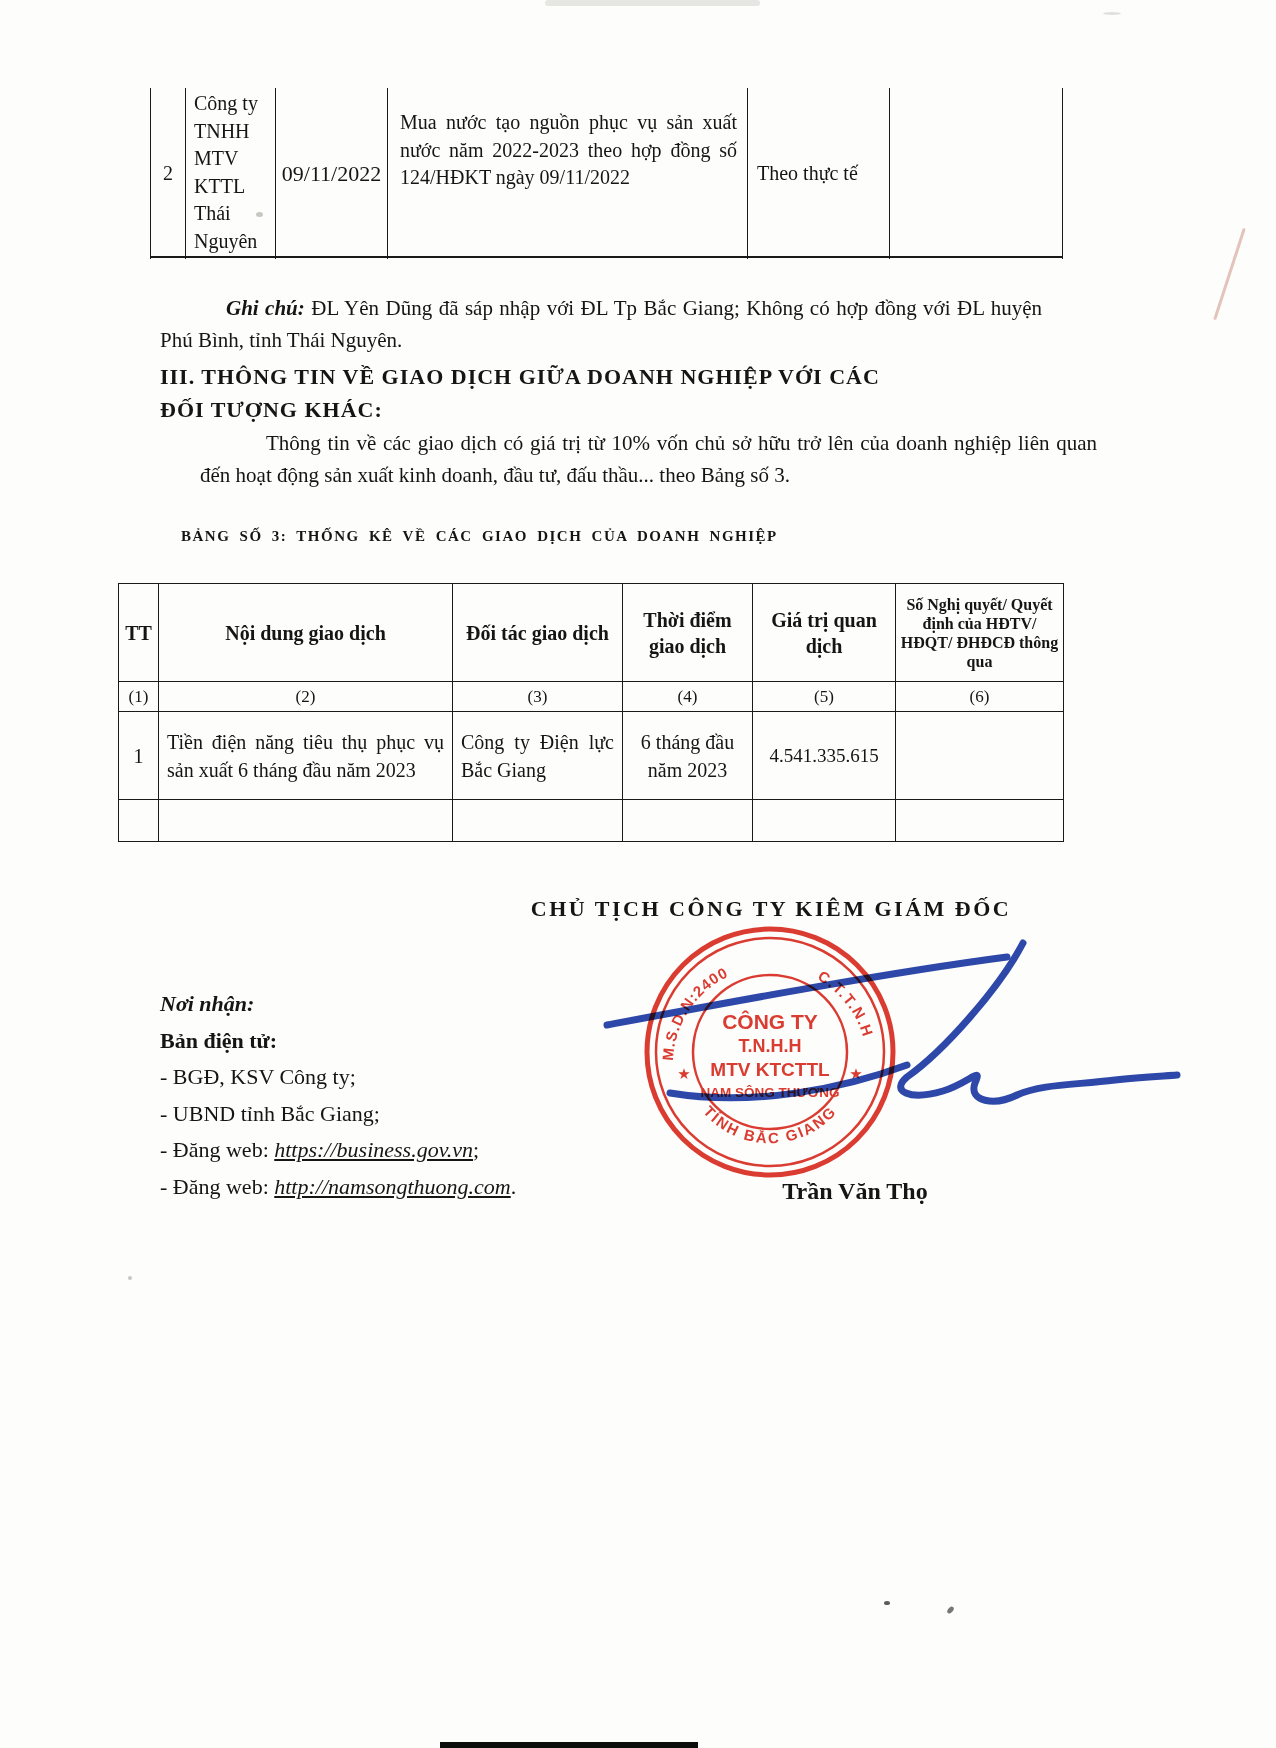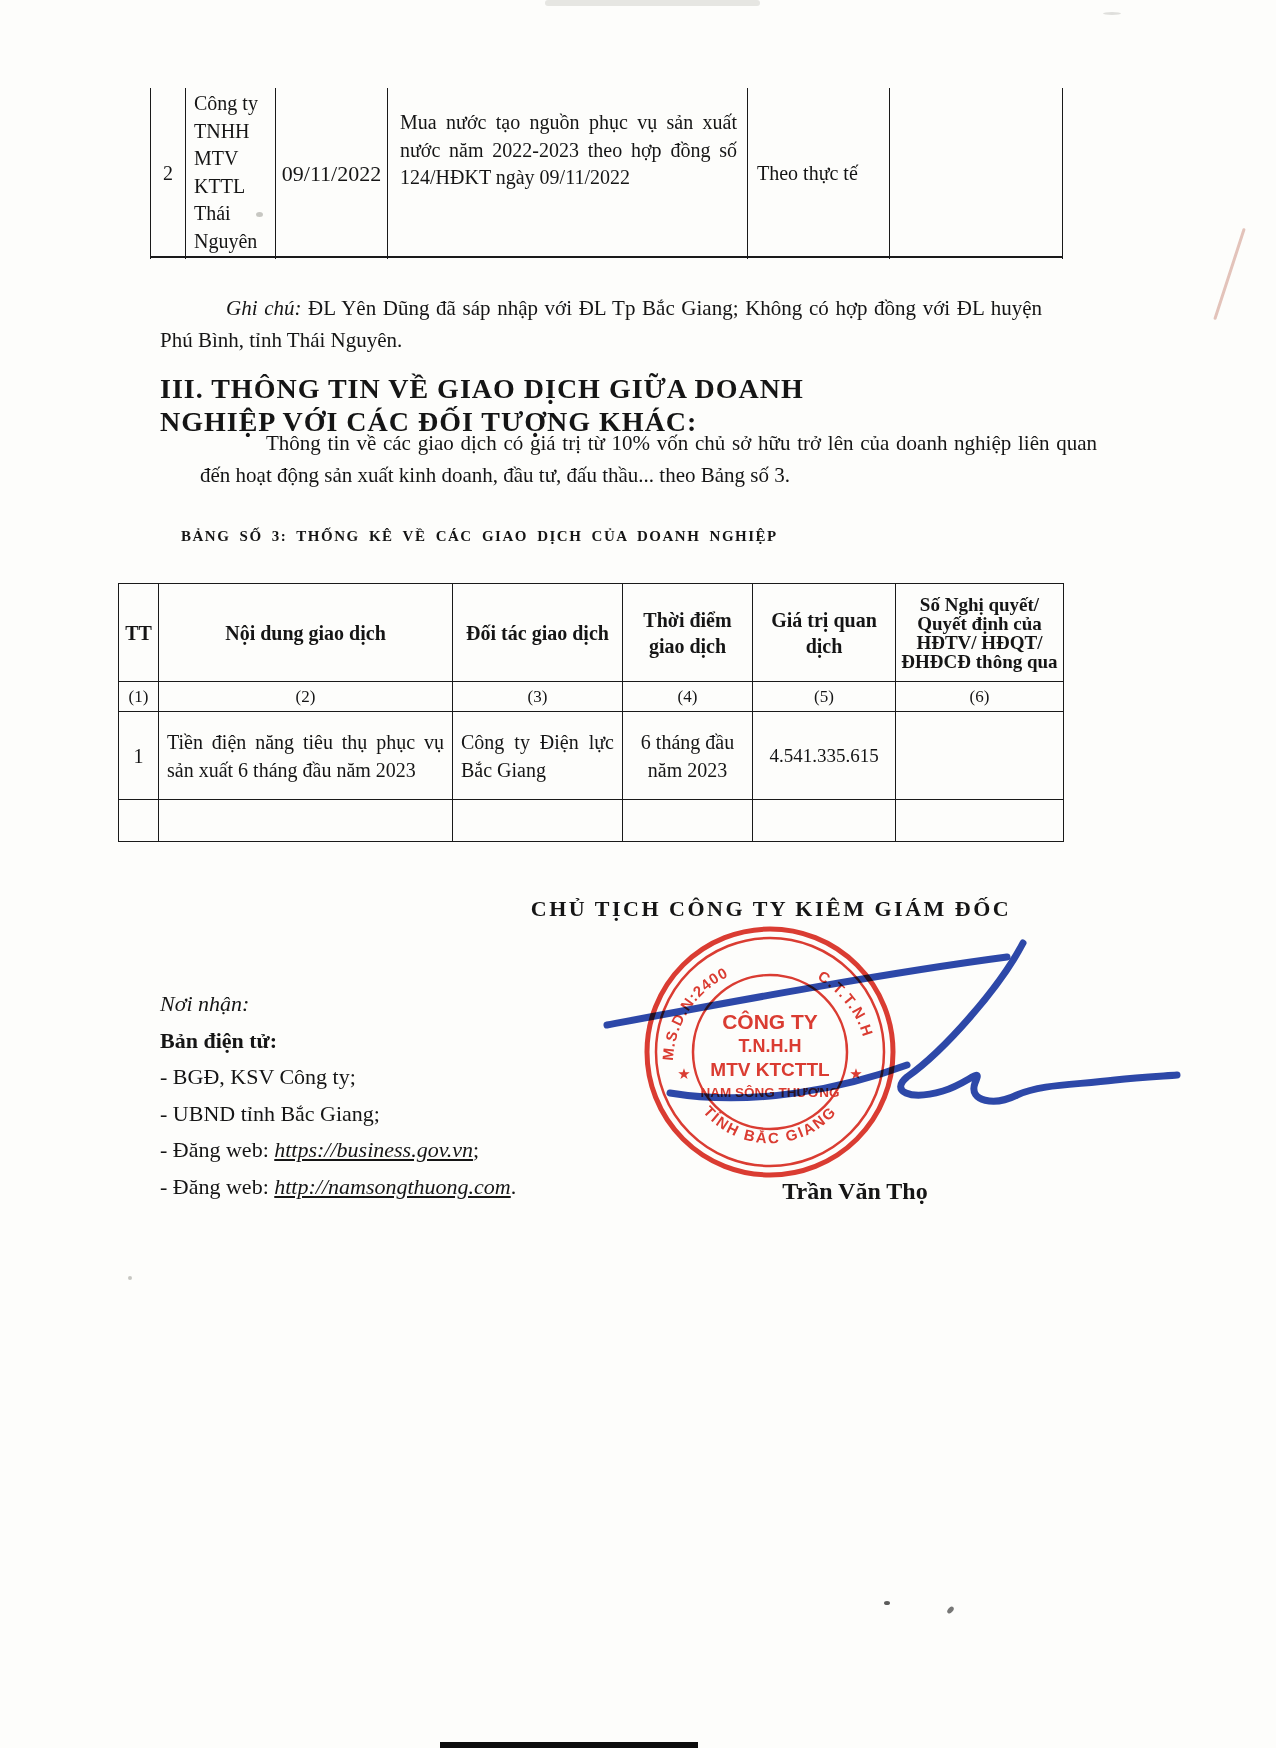--- a/index.html
+++ b/index.html
@@ -20,34 +20,34 @@
   .t1c.last{border-right:1.9px solid #1a1a1a;}
   .t1c.ctr{display:flex; align-items:center; justify-content:center;}
   .t1c.comp{padding:2px 4px 4px 8px; line-height:27.5px;}
   .t1c.date{display:flex; align-items:center; justify-content:center; font-size:22px;}
   .t1c.desc{padding:21px 10px 0 12px; text-align:justify; line-height:27.5px;}
   .t1c.val{display:flex; align-items:center; padding-left:9px;}
 
   
   .note{left:160px; top:272px; width:882px; font-size:21px; line-height:31.5px;
         text-align:justify; text-indent:66px; position:absolute;}
-  .bi{font-weight:normal; font-style:italic;}
-  #heading3{left:160px; top:372px; width:762px; font-size:28px; font-weight:bold;
+  .bi{font-weight:bold; font-style:italic;}
+  #heading3{left:160px; top:360px; width:762px; font-size:22px; font-weight:bold;
         line-height:33px; letter-spacing:1px; position:absolute;}
   #intro{left:160px; top:428px; width:897px; font-size:21px; line-height:31.5px;
         text-align:justify; text-indent:66px; position:absolute;margin-left:40px;}
   #t3title{left:181px; top:528px; font-size:15px; font-weight:bold;
         letter-spacing:1.5px; word-spacing:4px; position:absolute;}
 
   
   #table3{left:118px; top:583px; position:absolute; border-collapse:collapse;
         table-layout:fixed; width:945px;}
   #table3 th,#table3 td{border:1.9px solid #1a1a1a; box-sizing:border-box; overflow:hidden;}
   #table3 th{font-size:20px; font-weight:bold; text-align:center; padding:2px 4px; line-height:26px;}
-  #table3 th.small{font-size:19px; line-height:19px; padding:2px 3px;}
+  #table3 th.small{font-size:16px; line-height:19px; padding:2px 3px;}
   #table3 tr.hdr{height:98px;}
   #table3 tr.idx{height:30px;}
   #table3 tr.idx td{font-size:17px; text-align:center; padding:0; line-height:26px;}
   #table3 tr.r0{height:88px;}
   #table3 tr.r0 td{font-size:20px; line-height:28px; padding:2px 8px;}
   #table3 tr.r0 td.cc{text-align:center;}
   #table3 tr.r0 td.jj{text-align:justify;}
   #table3 tr.r0 td.num{font-size:19px; text-align:center;}
   #table3 tr.r1{height:42px;}
 

